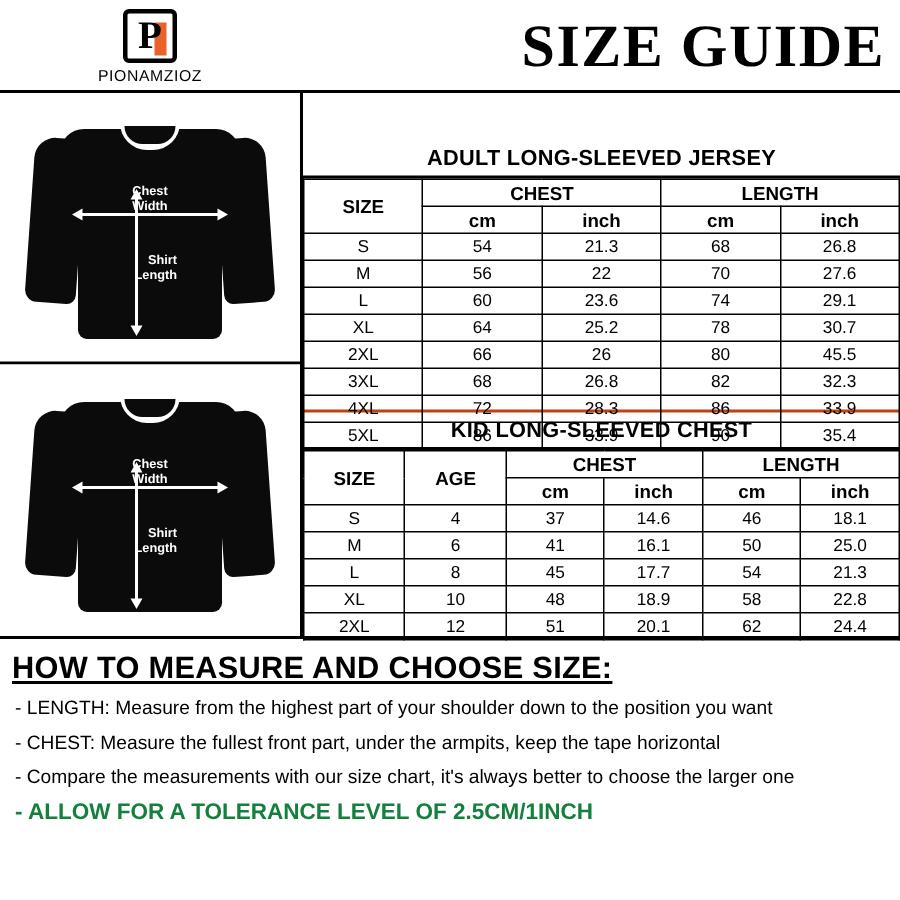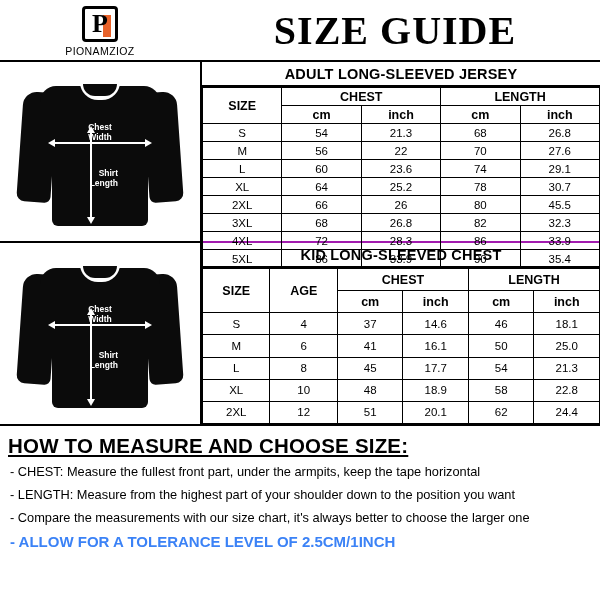--- a/index.html
+++ b/index.html
@@ -66,21 +66,21 @@
     z-index: 1;
   }
   .brand-name {
     margin-top: 3px;
     font-size: 10.5px;
     font-weight: normal;
     letter-spacing: 0.4px;
   }
   .title {
     flex: 1;
-    text-align: center;
+    text-align: right;
     font-family: "Liberation Serif", serif;
     font-weight: bold;
     font-size: 40px;
     letter-spacing: 1px;
     padding-right: 10px;
   }
 
   
   .main {
     position: relative;
@@ -215,21 +215,21 @@
   .arrow-v:before { top: -6px; border-bottom: 7px solid #ffffff; }
   .arrow-v:after { bottom: -6px; border-top: 7px solid #ffffff; }
 
   
   .table-block {
     height: 50%;
     box-sizing: border-box;
     display: flex;
     flex-direction: column;
   }
-  .table-block.top { border-bottom: 2px solid #a21caf; }
+  .table-block.top { border-bottom: 2px solid #c2410c; margin-top: 32px; }
   .table-title {
     text-align: center;
     font-weight: bold;
     font-size: 14.5px;
     padding: 4px 0 3px;
     border-bottom: 2px solid #000;
     letter-spacing: 0.2px;
   }
   table {
     width: 100%;
@@ -260,21 +260,21 @@
     margin: 2px 0 6px 0;
     letter-spacing: 0.2px;
     text-decoration: underline;
   }
   .line {
     font-size: 12.8px;
     margin: 0 0 8px 2px;
     line-height: 15px;
   }
   .tolerance {
-    color: #3b82f6;
+    color: #15803d;
     font-weight: bold;
     font-size: 15px;
     margin: 2px 0 0 2px;
   }
 </style>
 </head>
 <body>
 
 <div class="page">
 
@@ -487,19 +487,19 @@
               </tr>
             </tbody>
         </table>
       </div>
 
     </div>
   </div>
 
   <div class="instructions">
     <div class="howto">HOW TO MEASURE AND CHOOSE SIZE:</div>
+    <div class="line">- LENGTH: Measure from the highest part of your shoulder down to the position you want</div>
     <div class="line">- CHEST: Measure the fullest front part, under the armpits, keep the tape horizontal</div>
-    <div class="line">- LENGTH: Measure from the highest part of your shoulder down to the position you want</div>
     <div class="line">- Compare the measurements with our size chart, it's always better to choose the larger one</div>
     <div class="tolerance">- ALLOW FOR A TOLERANCE LEVEL OF 2.5CM/1INCH</div>
   </div>
 
 </div>
 
 </body></html>

